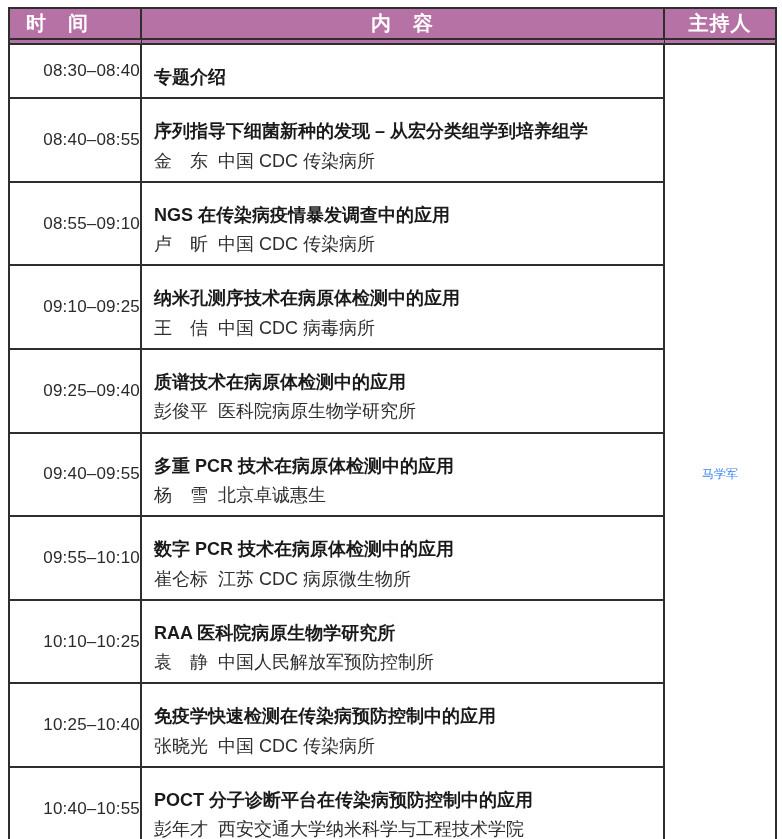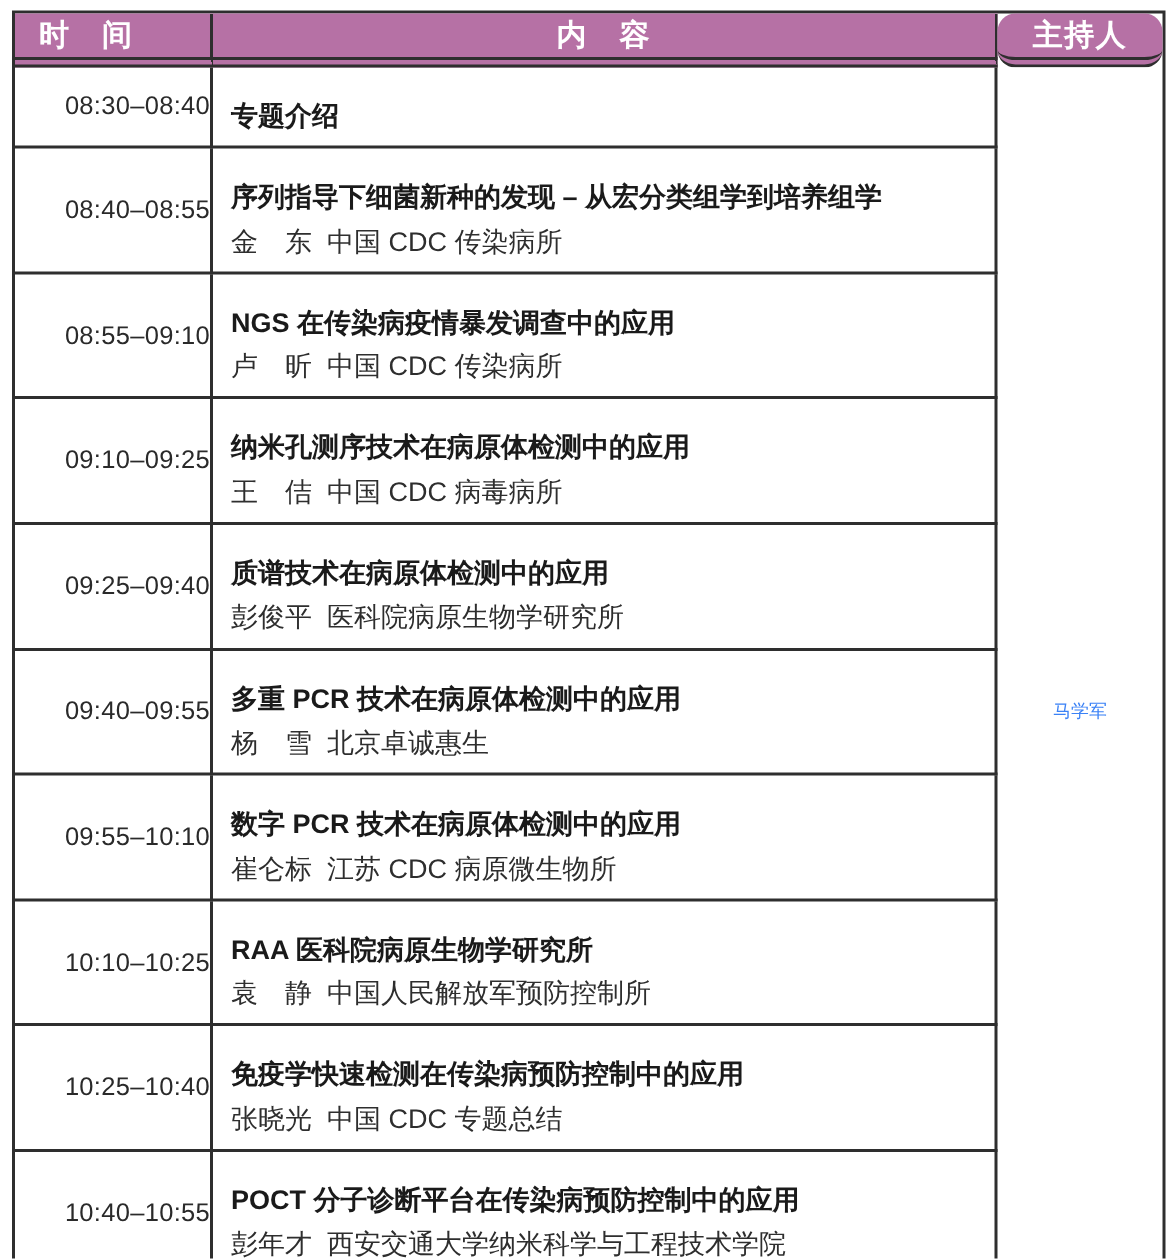--- a/index.html
+++ b/index.html
@@ -29,21 +29,21 @@
     font-weight:bold;
     height:36px;
     padding:0;
     border-right:2px solid var(--border);
     border-bottom:7px double var(--border);
     text-align:center;
     vertical-align:middle;
     letter-spacing:1px;
   }
   th.time-col{text-align:left;padding-left:16px;}
-  th:last-child{border-right:none;border-radius:12px;}
+  th:last-child{border-right:none;}
   td{
     border-right:2px solid var(--border);
     border-bottom:2px solid var(--border);
     vertical-align:middle;
     padding:0;
   }
   tr:last-child td{border-bottom:none;padding-left:40px;}
   td.time-cell{
     text-align:right;
     font-size:17px;
@@ -159,21 +159,21 @@
     <td class="content-cell">
       <div class="title">RAA 医科院病原生物学研究所</div>
       <div class="speaker">袁　静  中国人民解放军预防控制所</div>
     </td>
   </tr>
 
   <tr class="body-row double">
     <td class="time-cell">10:25–10:40</td>
     <td class="content-cell">
       <div class="title">免疫学快速检测在传染病预防控制中的应用</div>
-      <div class="speaker">张晓光  中国 CDC 专题总结</div>
+      <div class="speaker">张晓光  中国 CDC 传染病所</div>
     </td>
   </tr>
 
   <tr class="body-row double">
     <td class="time-cell">10:40–10:55</td>
     <td class="content-cell">
       <div class="title">POCT 分子诊断平台在传染病预防控制中的应用</div>
       <div class="speaker">彭年才  西安交通大学纳米科学与工程技术学院</div>
     </td>
   </tr>

